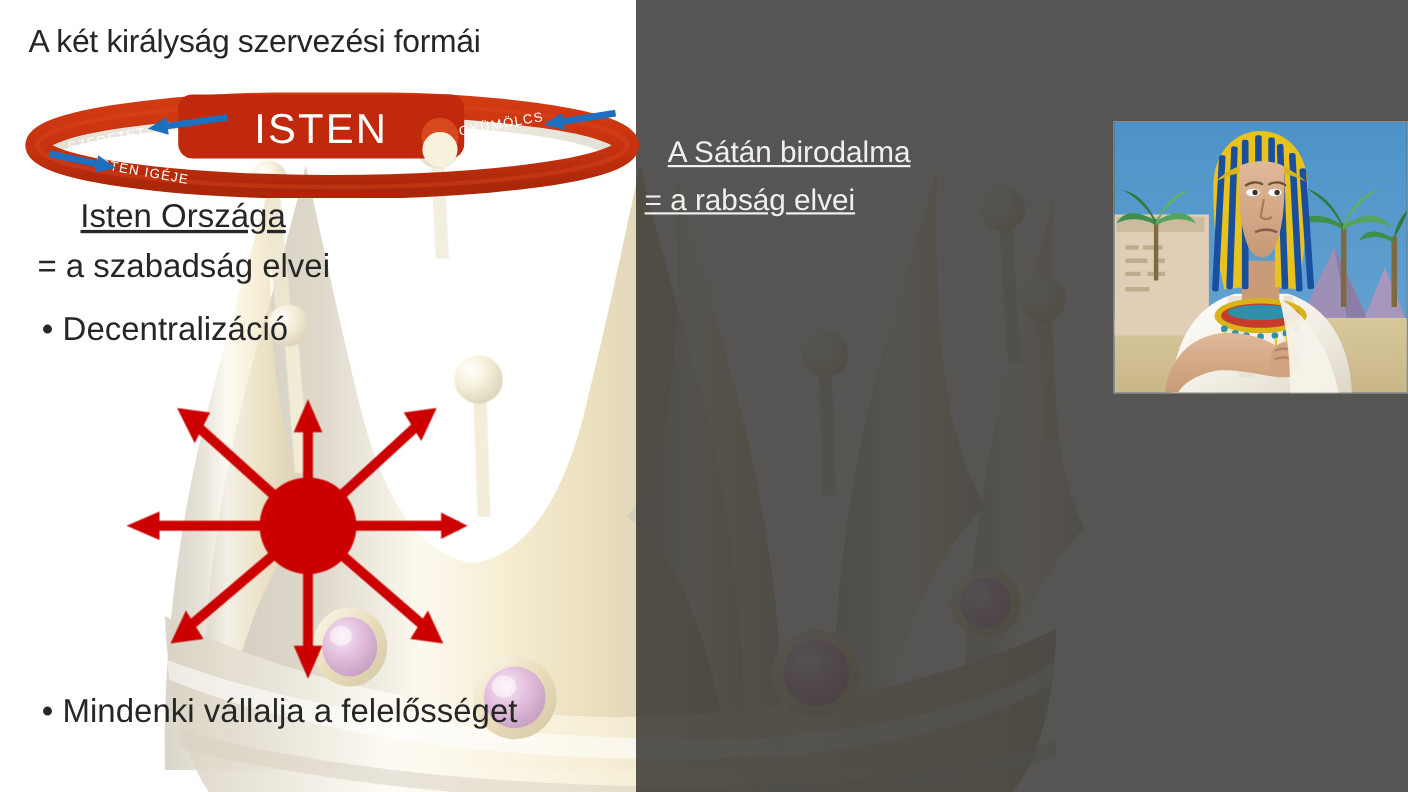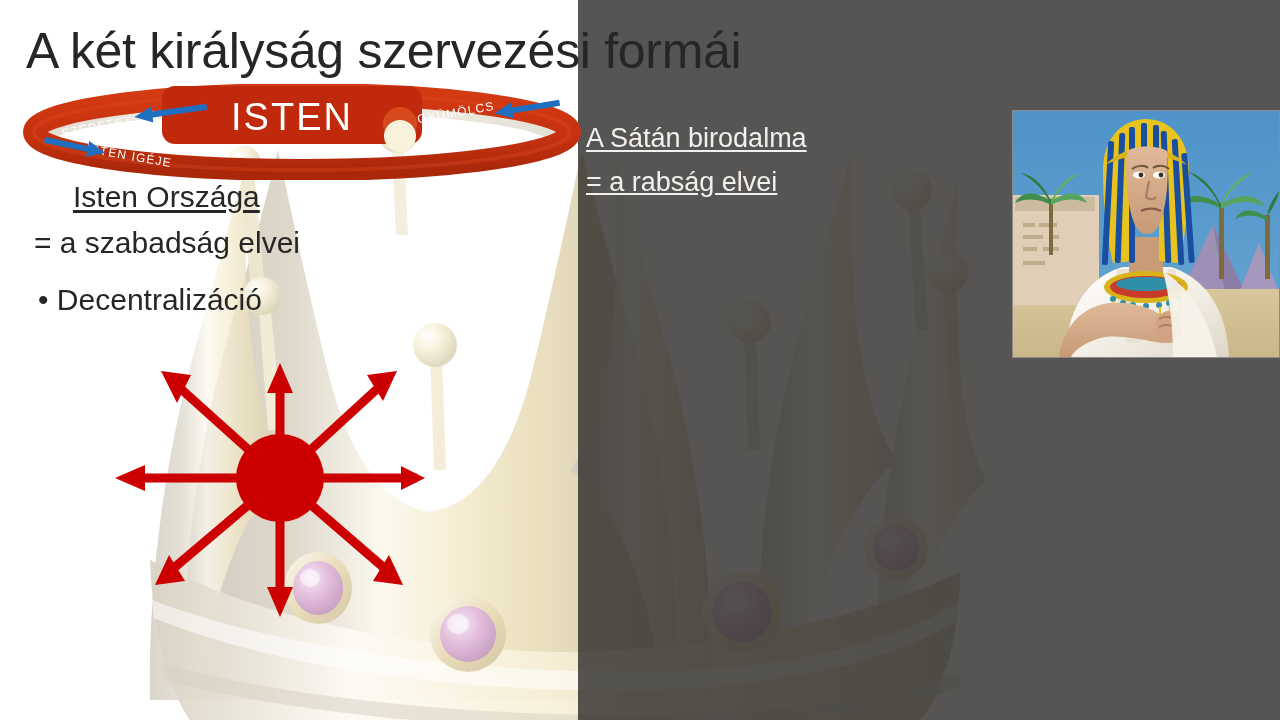--- a/index.html
+++ b/index.html
@@ -30,21 +30,21 @@
     left: 578px; top: 0;
     width: 702px; height: 720px;
     background: rgba(44,42,40,0.80);
     z-index: 2;
   }
 
   
   #title {
     position: absolute;
     left: 26px; top: 22px;
-    font-size: 50px;
+    font-size: 29px;
     color: #262626;
     letter-spacing: -0.3px;
     white-space: nowrap;
     z-index: 6;
   }
 
   
   #oval-diagram {
     position: absolute;
     left: 22px; top: 84px;
@@ -88,21 +88,21 @@
   }
 
   
   .right-text {
     position: absolute;
     z-index: 6;
     color: #f2f0ee;
     white-space: nowrap;
   }
   #right-heading {
-    left: 586px; top: 123px;
+    left: 607px; top: 123px;
     font-size: 27px;
     text-decoration: underline;
     text-underline-offset: 3px;
   }
   #right-sub {
     left: 586px; top: 167px;
     font-size: 27px;
     text-decoration: underline;
   }
 
@@ -335,20 +335,24 @@
 
   <div class="left-text" id="left-heading">Isten Országa</div>
 
   <div class="left-text" id="left-bullet-1">
     <span>•</span>
     <span>Decentralizáció</span>
   </div>
 
   <div class="left-text" id="left-sub">= a szabadság elvei</div>
 
+  <div class="left-text" id="left-bullet-2">
+    <span>•</span>
+    <span>Mindenki vállalja a felelősséget</span>
+  </div>
 
   <div class="right-text" id="right-heading">A Sátán birodalma</div>
 
   <div class="right-text" id="right-sub">= a rabság elvei</div>
 
   <div id="pharaoh">
     <svg width="266" height="246" viewBox="0 0 266 246" xmlns="http://www.w3.org/2000/svg">
       <defs>
         <linearGradient id="skyG" x1="0" y1="0" x2="0" y2="1">
           <stop offset="0%" stop-color="#4d93c9"></stop>

